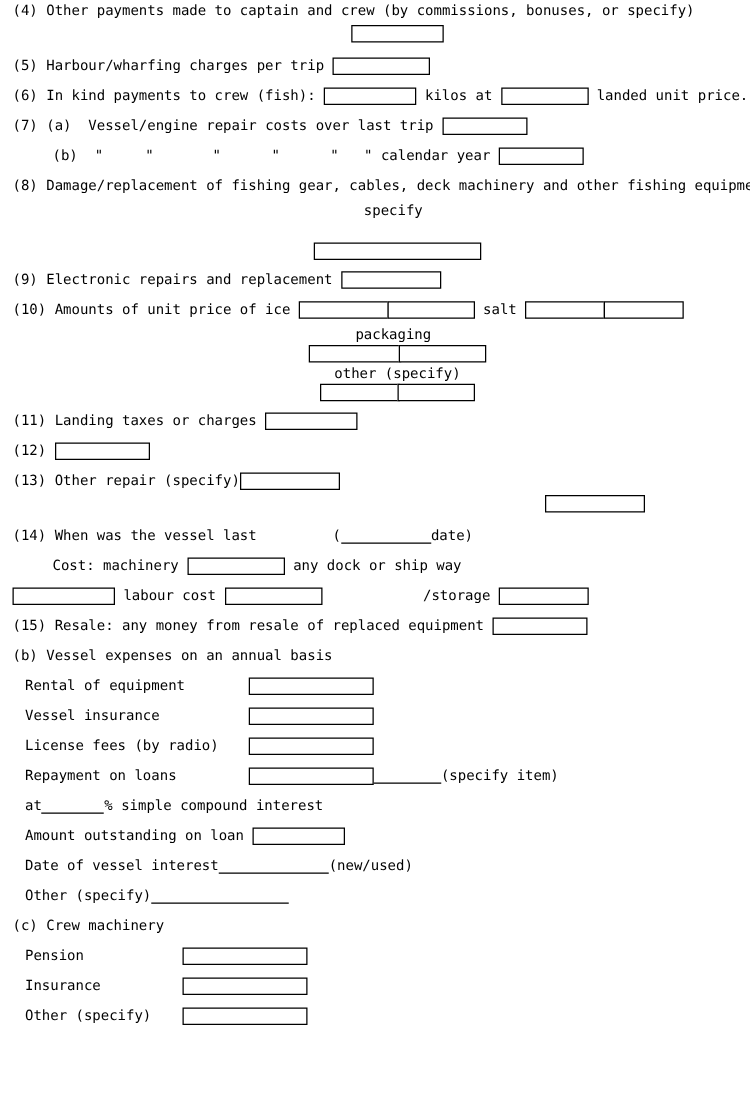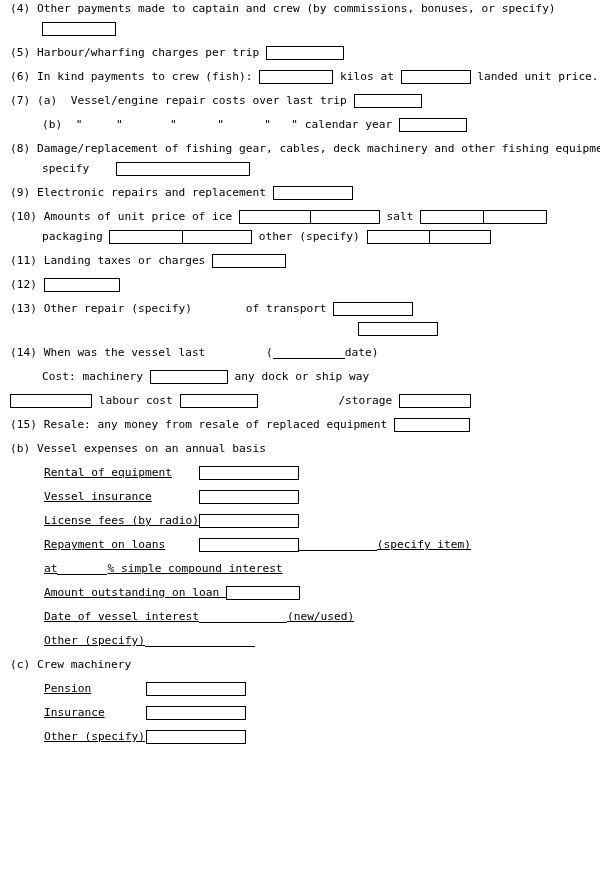--- a/index.html
+++ b/index.html
@@ -32,21 +32,21 @@
     display: flex;
     align-items: center;
     flex-wrap: nowrap;
     white-space: pre;
     margin: 0 0 0 0;
     padding: 0 6px 0 10px;
     line-height: 17px;
     min-height: 17px;
   }
   .ln-gap { margin-top: 7px; }
-  .ln-gap-sm { margin-top: 3px; }
+  .ln-gap-sm { margin-top: 3px; flex-direction: column; }
   .num {
     display: inline-block;
     white-space: pre;
   }
   .txt {
     white-space: pre;
   }
   .box {
     display: inline-block;
     border: 1.3px solid #000;
@@ -56,21 +56,21 @@
     flex: none;
   }
   .ul {
     display: inline-block;
     border-bottom: 1.3px solid #000;
     height: 12px;
     vertical-align: bottom;
     flex: none;
   }
   .indent1 { padding-left: 42px; }
-  .indent-b { padding-left: 44px; text-decoration: underline; }
+  .indent-b { padding-left: 20px; }
   .seg-split {
     display: inline-flex;
     flex: none;
   }
   .seg-split .box { border-right-width: 1.3px; }
   .seg-split .box + .box { margin-left: -1.3px; }
 </style>
 </head>
 <body>
 
@@ -174,21 +174,20 @@
   <div class="line ln-gap">
     <span class="num">(12)</span>
     <span class="txt">&nbsp;</span>
     <span class="box" style="width:74px"></span>
   </div>
 
   <div class="line ln-gap">
     <span class="num">(13)</span>
     <span class="txt">&nbsp;</span>
     <span class="txt">Other repair (specify)</span>
-    <span class="txt">        of transport </span>
     <span class="box" style="width:78px"></span>
   </div>
   <div class="line ln-gap-sm" style="padding-left:358px">
     <span class="box" style="width:78px"></span>
   </div>
 
   <div class="line ln-gap">
     <span class="num">(14)</span>
     <span class="txt">&nbsp;</span>
     <span class="txt">When was the vessel last</span>

